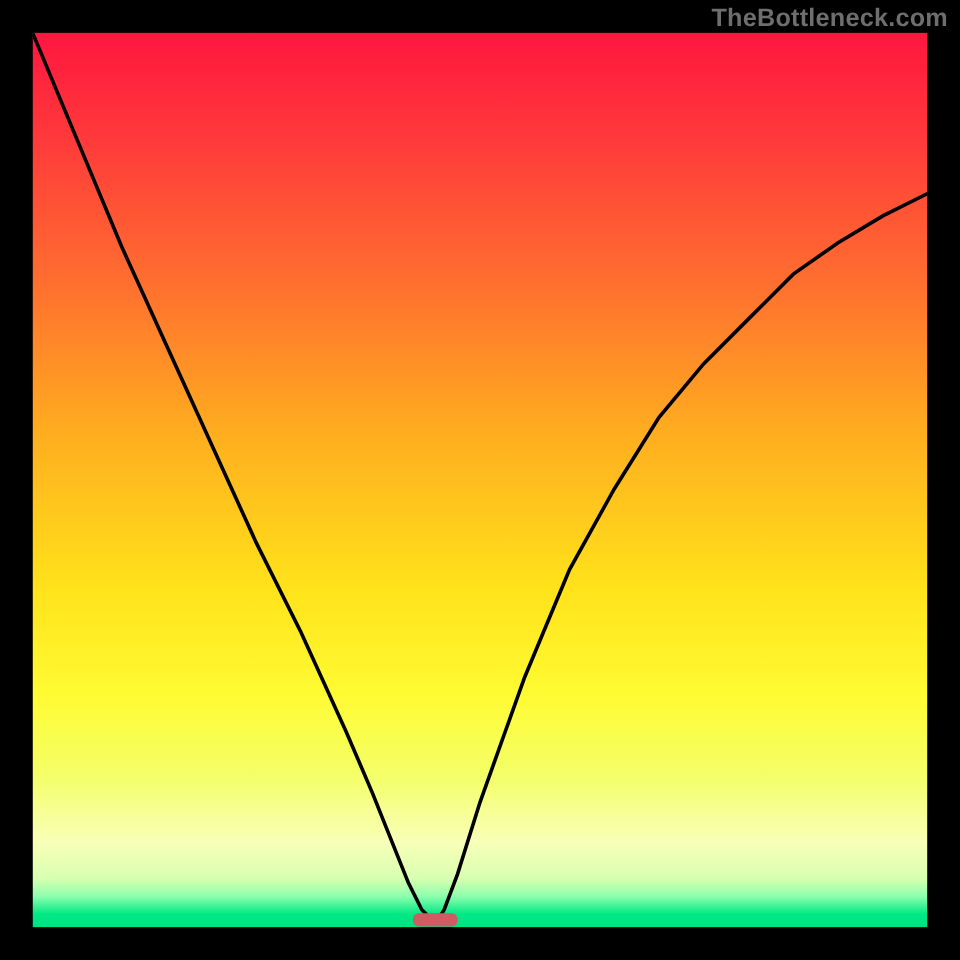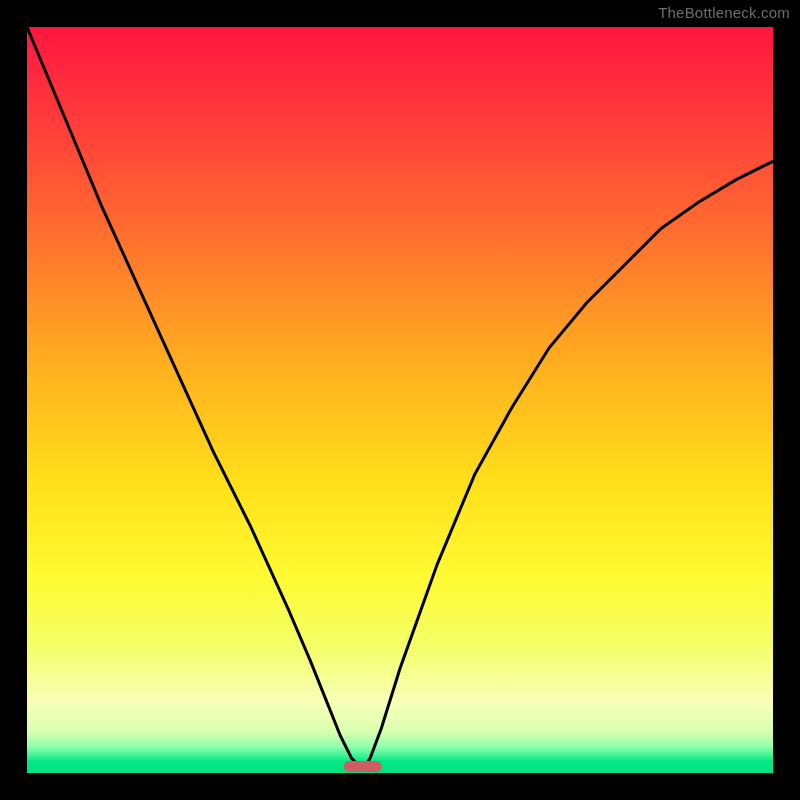--- a/index.html
+++ b/index.html
@@ -25,22 +25,22 @@
     top: 27px;
     width: 746px;
     height: 746px;
     overflow: hidden;
   }
   .watermark {
     position: absolute;
     top: 4px;
     right: 10px;
     color: #6e6e6e;
-    font-size: 15px;
-    font-weight: 400;
+    font-size: 21px;
+    font-weight: 700;
     letter-spacing: 0.2px;
   }
   svg { display: block; }
 </style>
 </head>
 <body>
 
 <div class="frame">
 
   <div class="plot">

